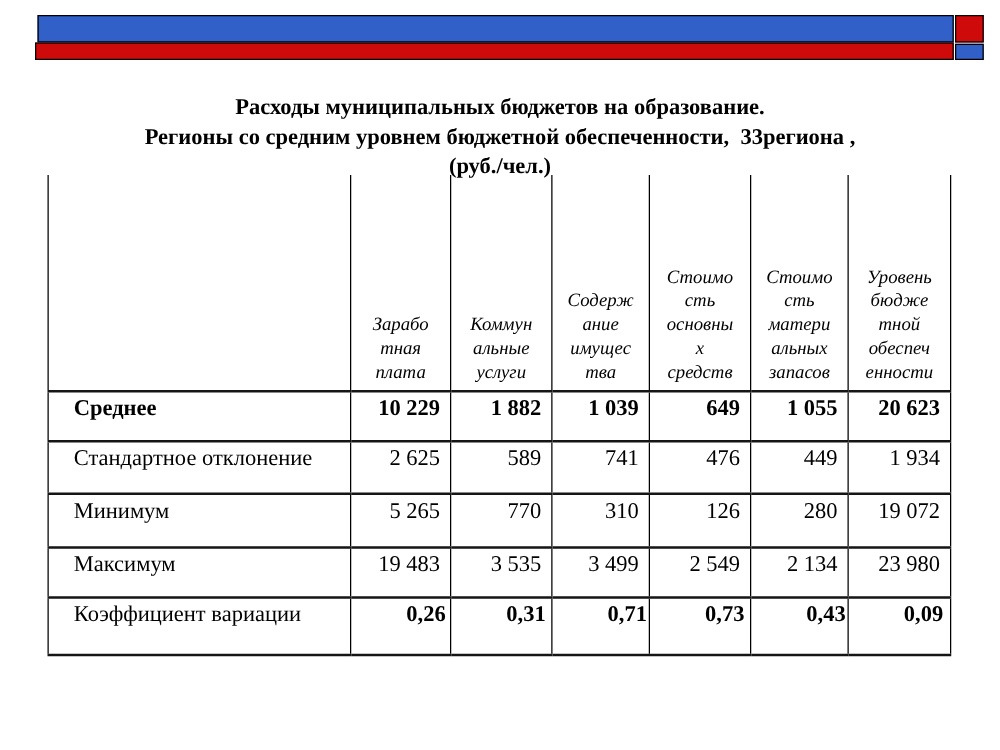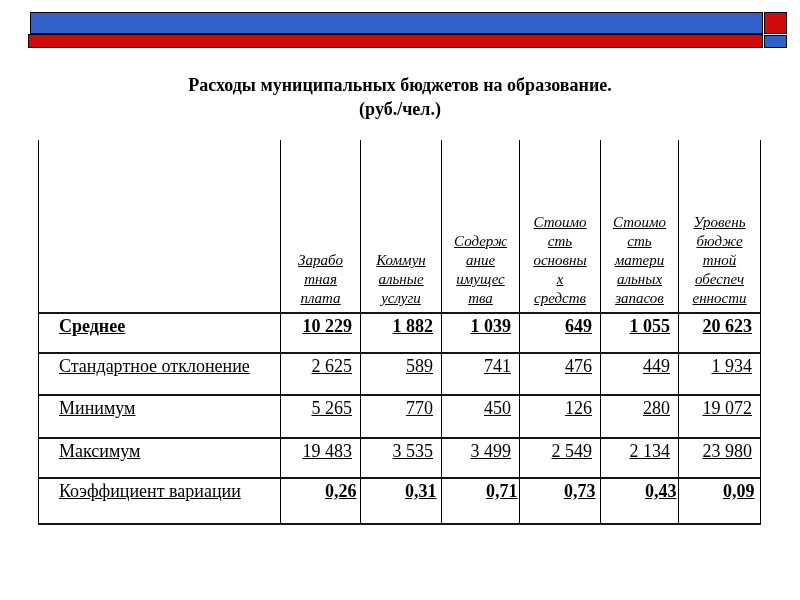--- a/index.html
+++ b/index.html
@@ -23,21 +23,21 @@
   .title div { white-space:pre-wrap; }
 
   
   table.stats {
     position:absolute; left:38px; top:140px; width:722px;
     border-collapse:collapse; table-layout:fixed; z-index:1;
   }
   .stats th, .stats td {
     border-left:1px solid #000; border-right:1px solid #000;
     border-top:2px solid #151515; border-bottom:2px solid #151515;
-    box-sizing:border-box; overflow:hidden;text-decoration:underline;
+    box-sizing:border-box; overflow:hidden;
   }
   .stats thead th {
     border-top:none;
     height:173px; vertical-align:bottom; text-align:center;
     font-style:italic; font-weight:normal; font-size:15px; line-height:19px;
     white-space:pre-line; padding:0 1px 4px 1px;
   }
   .stats tbody th.rlabel {
     text-align:left; font-weight:normal; font-size:18px;
     vertical-align:top; padding:2px 4px 0 20px; white-space:nowrap;
@@ -67,20 +67,21 @@
 
 <div class="slide">
 
   <div class="bar bar-blue"></div>
   <div class="sq sq-red"></div>
   <div class="bar bar-red"></div>
   <div class="sq sq-blue"></div>
 
   <div class="title">
     <div>Расходы муниципальных бюджетов на образование.</div>
+    <div>Регионы со средним уровнем бюджетной обеспеченности,  33региона ,</div>
     <div>(руб./чел.)</div>
   </div>
 
   <table class="stats">
     <colgroup>
       <col style="width:242px">
         <col style="width:80px">
         <col style="width:81px">
       <col style="width:78px">
         <col style="width:81px">
@@ -133,21 +134,21 @@
         <td class="val">589</td>
         <td class="val">741</td>
         <td class="val">476</td>
         <td class="val">449</td>
         <td class="val">1 934</td>
       </tr>
       <tr class="r2">
         <th class="rlabel">Минимум</th>
         <td class="val">5 265</td>
         <td class="val">770</td>
-        <td class="val">450</td>
+        <td class="val">310</td>
         <td class="val">126</td>
         <td class="val">280</td>
         <td class="val">19 072</td>
       </tr>
       <tr class="r3">
         <th class="rlabel">Максимум</th>
         <td class="val">19 483</td>
         <td class="val">3 535</td>
         <td class="val">3 499</td>
         <td class="val">2 549</td>

